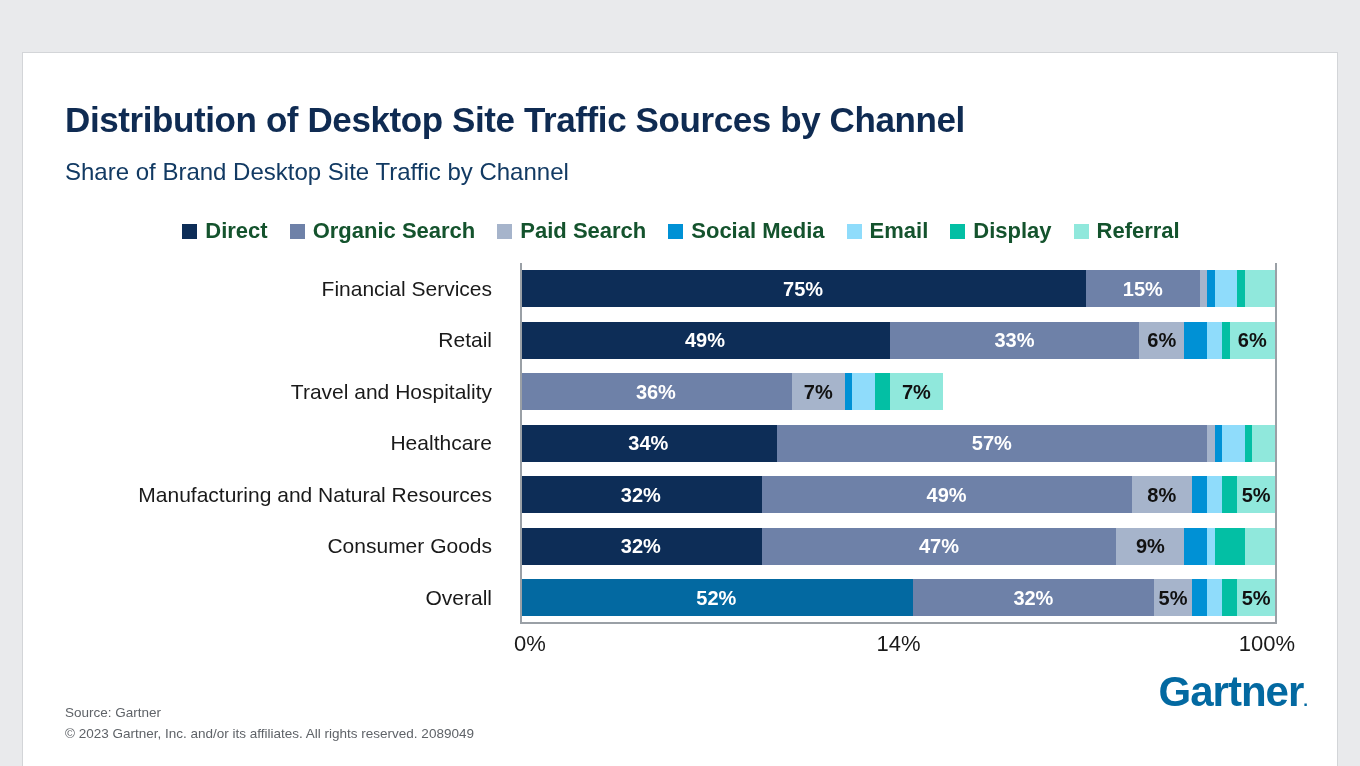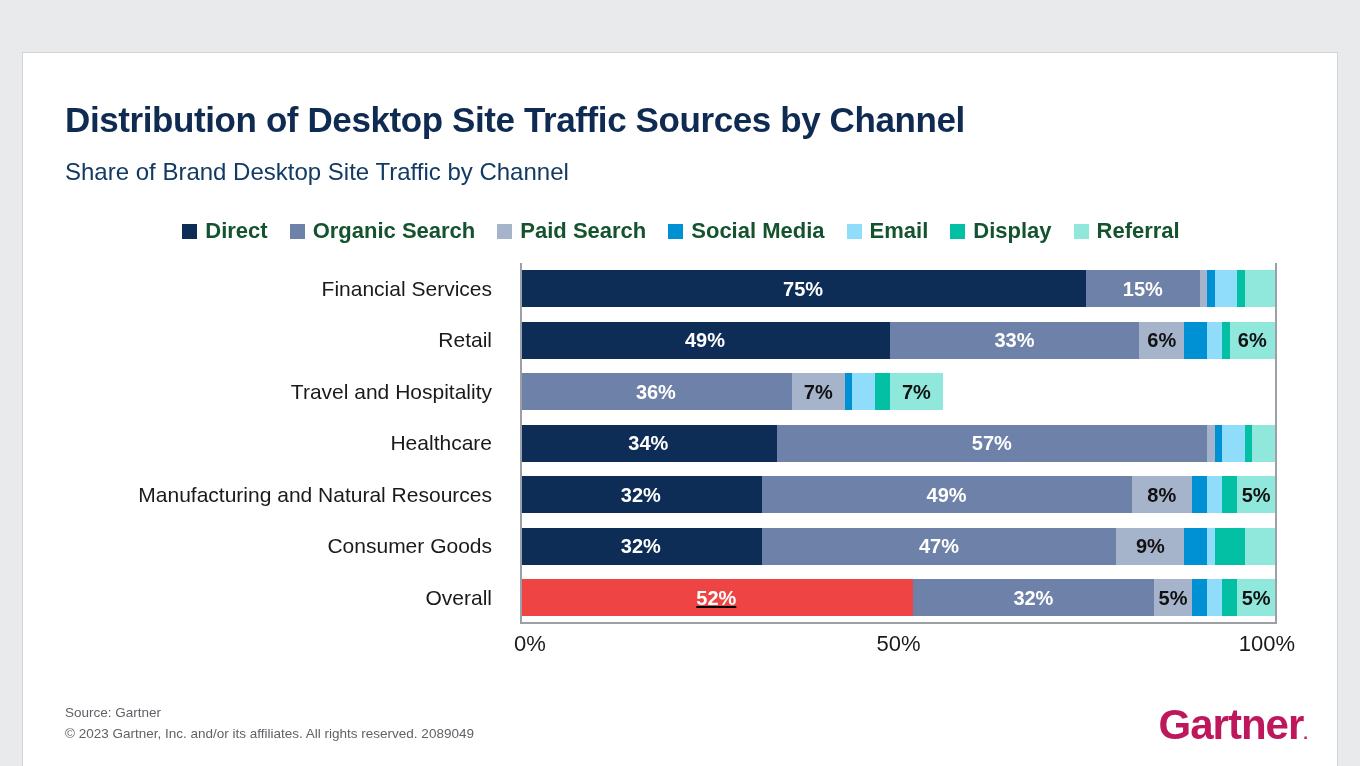--- a/index.html
+++ b/index.html
@@ -163,24 +163,24 @@
     position: absolute;
     left: 42px;
     top: 650px;
     font-size: 13.5px;
     color: #5f6368;
     line-height: 1.55;
   }
   #logo {
     position: absolute;
     right: 30px;
-    top: 648px;
+    top: 615px;
     font-size: 42px;
     font-weight: bold;
-    color: #be185d;
+    color: #0369a1;
     letter-spacing: -1px;
     white-space: nowrap;
   }
   #logo .reg {
     font-size: 17px;
     vertical-align: baseline;
   }
 </style>
 </head>
 <body>
@@ -339,21 +339,21 @@
               <div class="seg" style="flex: 0 0 1%; background: rgb(143, 220, 251);"></div>
               <div class="seg" style="flex: 0 0 4%; background: rgb(3, 191, 164);"></div>
               <div class="seg" style="flex: 0 0 4%; background: rgb(144, 232, 220);"></div>
             </div>
           </div>
         </div>
         <div class="row">
           <div class="cat-label">Overall</div>
           <div class="bar-wrap">
             <div class="bar">
-              <div class="seg" style="flex: 0 0 52%; background: #ef4444; text-decoration: underline;">
+              <div class="seg" style="flex: 0 0 52%; background: #0369a1;">
                 <span class="seg-label label-light">52%</span>
               </div>
               <div class="seg" style="flex: 0 0 32%; background: rgb(110, 129, 168);">
                 <span class="seg-label label-light">32%</span>
               </div>
               <div class="seg" style="flex: 0 0 5%; background: rgb(166, 180, 203);">
                 <span class="seg-label label-dark">5%</span>
               </div>
               <div class="seg" style="flex: 0 0 2%; background: rgb(0, 145, 213);"></div>
               <div class="seg" style="flex: 0 0 2%; background: rgb(143, 220, 251);"></div>
@@ -363,21 +363,21 @@
               </div>
             </div>
           </div>
         </div>
       </div>
     <div id="axis-line"></div>
     <div id="axis-line-right"></div>
     <div id="axis-base"></div>
     <div id="ticks">
         <div class="tick" style="left: 10px; transform: translateX(-50%);">0%</div>
-        <div class="tick" style="left: 378.5px; transform: translateX(-50%);">50%</div>
+        <div class="tick" style="left: 378.5px; transform: translateX(-50%);">14%</div>
         <div class="tick" style="left: 747px; transform: translateX(-50%);">100%</div>
       </div>
   </div>
 
   <div id="footer-src">
     <div>Source: Gartner</div>
     <div>© 2023 Gartner, Inc. and/or its affiliates. All rights reserved. 2089049</div>
   </div>
 
   <div id="logo"><span>Gartner</span><span class="reg">.</span></div>

